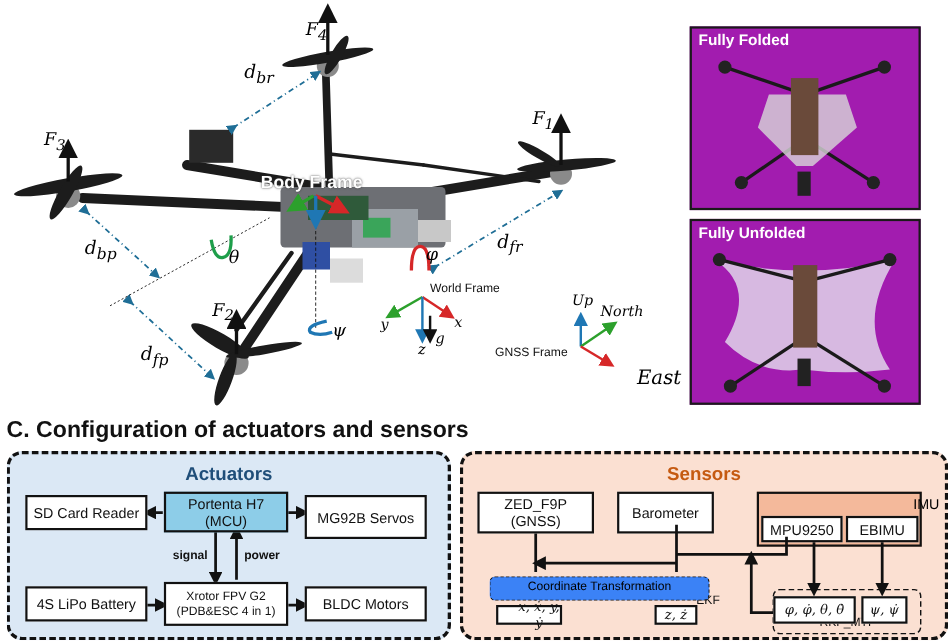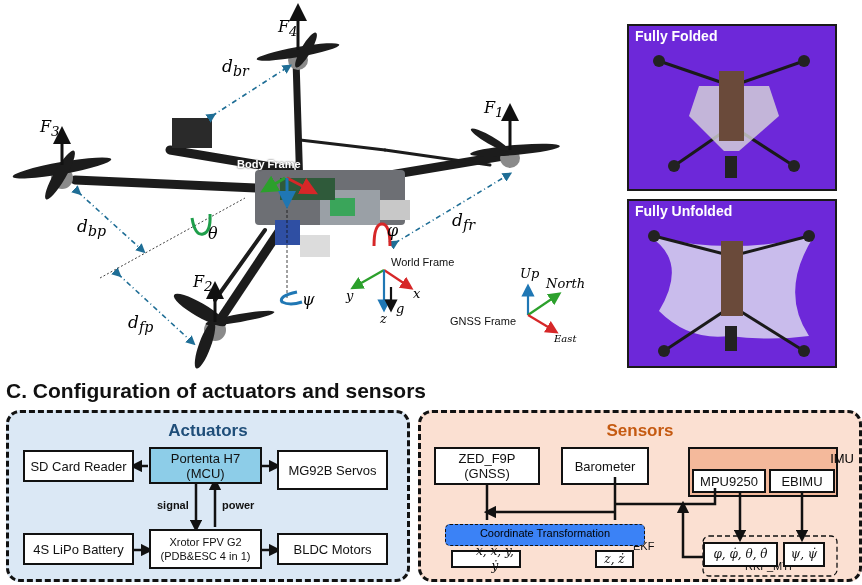--- a/index.html
+++ b/index.html
@@ -1,19 +1,19 @@
 <!DOCTYPE html>
 <html><head>
 <meta charset="utf-8">
 <style>
   html, body { margin:0; padding:0; background:#ffffff; }
   body { width:862px; height:585px; position:relative; overflow:hidden; font-family:"Liberation Sans", sans-serif; }
   .abs { position:absolute; }
   .math { font-family:"DejaVu Serif", serif; font-style:italic; }
-  .photo { position:absolute; border:2px solid #1a1a1a; background:#6d28d9; overflow:hidden; }
+  .photo { position:absolute; border:2px solid #1a1a1a; background:#a21caf; overflow:hidden; }
   .photo-label { position:absolute; left:6px; top:2px; color:#fff; font-weight:bold; font-size:14px; }
   .section-title { position:absolute; left:6px; top:379px; font-size:21px; font-weight:bold; color:#111; }
   .panel { position:absolute; border:3px dashed #111; border-radius:14px; }
   .panel-title { position:absolute; width:100%; text-align:center; font-weight:bold; font-size:17px; }
   .box { position:absolute; background:#fff; border:2px solid #111; display:flex; align-items:center; justify-content:center; text-align:center; font-size:13px; line-height:15px; color:#111; box-sizing:border-box; }
   .lbl { position:absolute; font-size:11px; color:#111;margin-top:48px; }
   .lblb { position:absolute; font-size:11px; font-weight:bold; color:#111; }
 </style>
 </head>
 <body>
@@ -122,31 +122,31 @@
 
 <div class="abs math" style="left:222px;top:56px;font-size:17px;">d<sub>br</sub></div>
 <div class="abs math" style="left:77px;top:216px;font-size:17px;">d<sub>bp</sub></div>
 <div class="abs math" style="left:128px;top:312px;font-size:17px;">d<sub>fp</sub></div>
 <div class="abs math" style="left:452px;top:210px;font-size:17px;">d<sub>fr</sub></div>
 
 <div class="abs math" style="left:208px;top:224px;font-size:16px;">θ</div>
 <div class="abs math" style="left:387px;top:221px;font-size:16px;">φ</div>
 <div class="abs math" style="left:302px;top:290px;font-size:16px;">ψ</div>
 
-<div class="abs" style="left:237px;top:158px;font-size:11px;font-weight:bold;color:#fff;text-shadow:0 0 2px #333;">Body Frame</div>
+<div class="abs" style="left:237px;top:158px;font-size:16px;font-weight:bold;color:#fff;text-shadow:0 0 2px #333;">Body Frame</div>
 <div class="abs" style="left:391px;top:256px;font-size:11px;color:#111;">World Frame</div>
 <div class="abs math" style="left:346px;top:288px;font-size:13px;">y</div>
 <div class="abs math" style="left:413px;top:286px;font-size:13px;">x</div>
 <div class="abs math" style="left:380px;top:311px;font-size:13px;">z</div>
 <div class="abs math" style="left:396px;top:301px;font-size:13px;">g</div>
 
 <div class="abs" style="left:450px;top:315px;font-size:11px;color:#111;">GNSS Frame</div>
 <div class="abs math" style="left:520px;top:266px;font-size:13px;">Up</div>
 <div class="abs math" style="left:546px;top:276px;font-size:13px;">North</div>
-<div class="abs math" style="left:554px;top:333px;font-size:10px;">East</div>
+<div class="abs math" style="left:579px;top:333px;font-size:18px;">East</div>
 
 <div class="photo" style="left:627px;top:24px;width:206px;height:163px;">
   <svg width="206" height="163" style="position:absolute;left:0;top:0">
     <g stroke="#1a1a1a" stroke-width="3">
       <line x1="103" y1="60" x2="30" y2="35"></line>
         <line x1="103" y1="60" x2="175" y2="35"></line>
       <line x1="103" y1="100" x2="45" y2="140"></line>
         <line x1="103" y1="100" x2="165" y2="140"></line>
     </g>
     <polygon points="70,60 140,60 150,90 110,125 95,125 60,90" fill="#d8d8d8" opacity="0.8"></polygon>
@@ -245,16 +245,16 @@
     <line x1="325" y1="93" x2="325" y2="136" marker-end="url(#as)"></line>
     <line x1="387" y1="93" x2="387" y2="136" marker-end="url(#as)"></line>
   </g>
   <rect x="288" y="136" width="134" height="40" rx="6" fill="none" stroke="#111" stroke-width="1.3" stroke-dasharray="5,3"></rect>
 </svg>
 <div class="lbl" style="left:633px;top:492px;">EKF</div>
 <div class="lbl" style="left:745px;top:512px;">RKF_MTF</div>
 
 <div class="abs" style="left:445px;top:524px;width:200px;height:22px;background:#3b82f6;border:1.3px dashed #111;border-radius:5px;box-sizing:border-box;text-align:center;font-size:11px;line-height:16px;">Coordinate Transformation</div>
 
-<div class="box math" style="left:451px;top:550px;width:70px;height:18px;font-size:12px;font-style:italic;padding-left:18px;">x, ẋ, y, ẏ</div>
+<div class="box math" style="left:451px;top:550px;width:60px;height:18px;font-size:12px;font-style:italic;padding-left:18px;">x, ẋ, y, ẏ</div>
 <div class="box math" style="left:595px;top:550px;width:39px;height:18px;font-size:12px;font-style:italic;">z, ż</div>
 <div class="box math" style="left:703px;top:542px;width:75px;height:25px;font-size:12px;font-style:italic;">φ, φ̇, θ, θ̇</div>
 <div class="box math" style="left:783px;top:542px;width:42px;height:25px;font-size:12px;font-style:italic;">ψ, ψ̇</div>
 
 </body></html>

